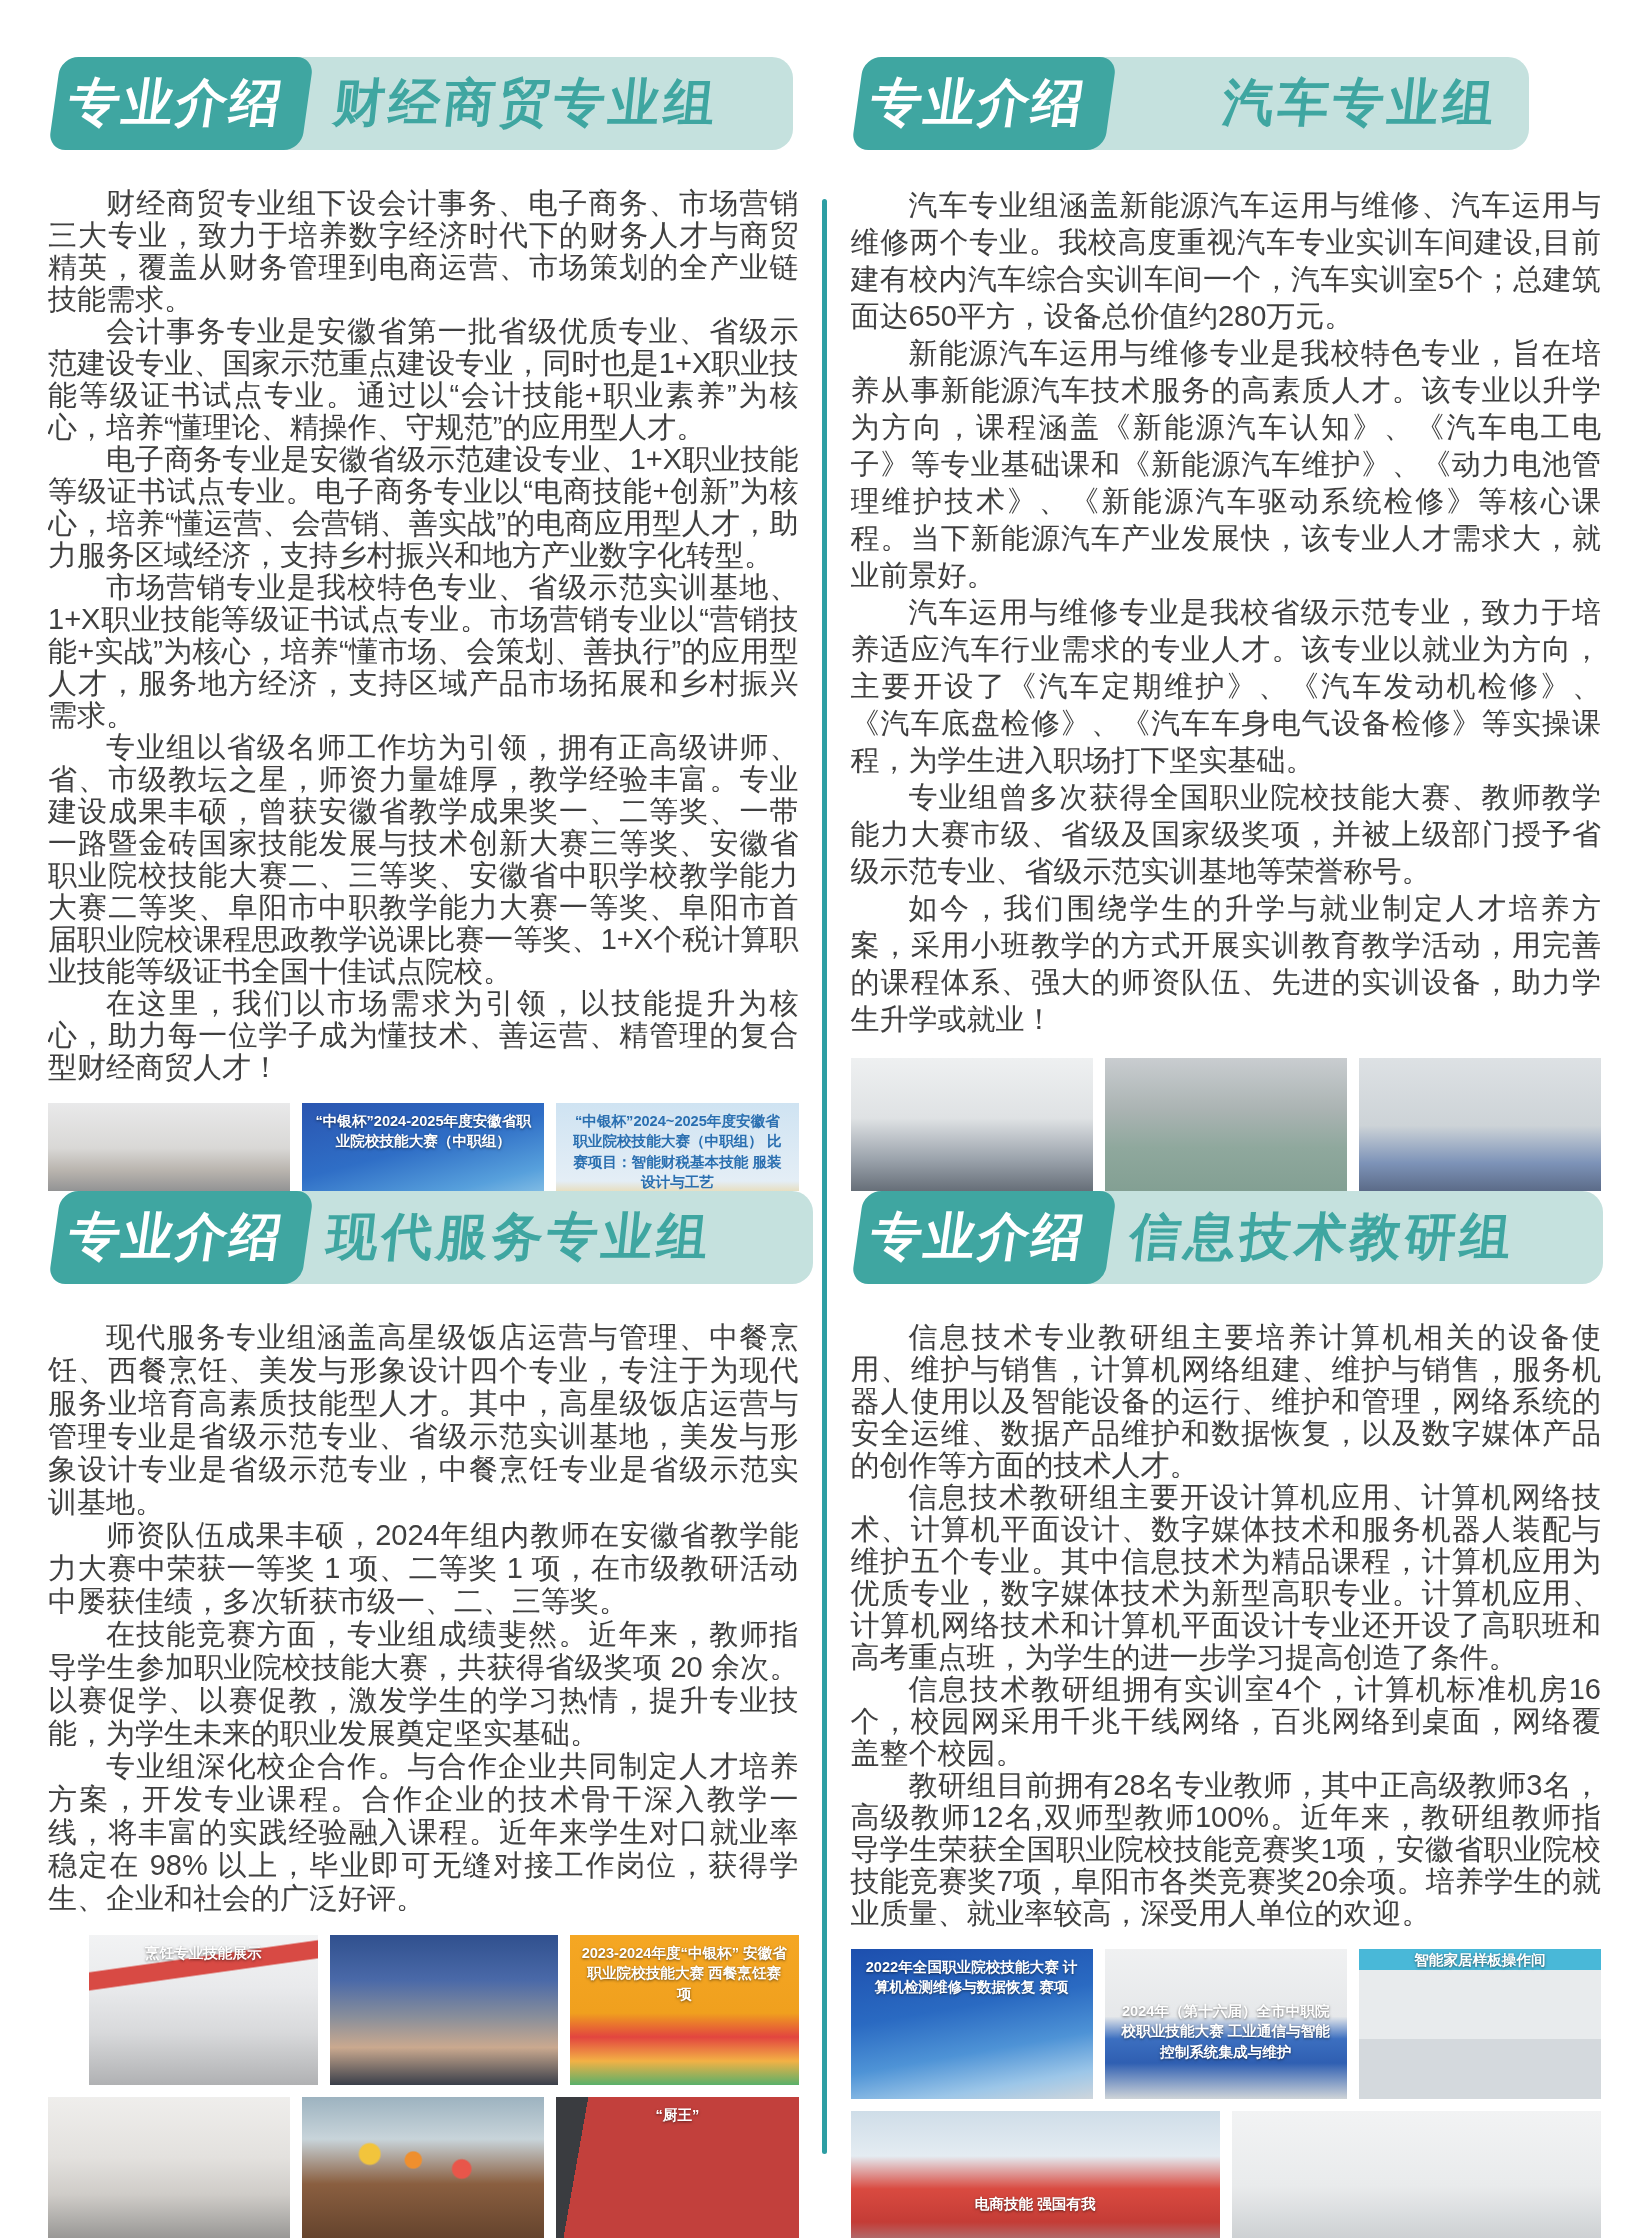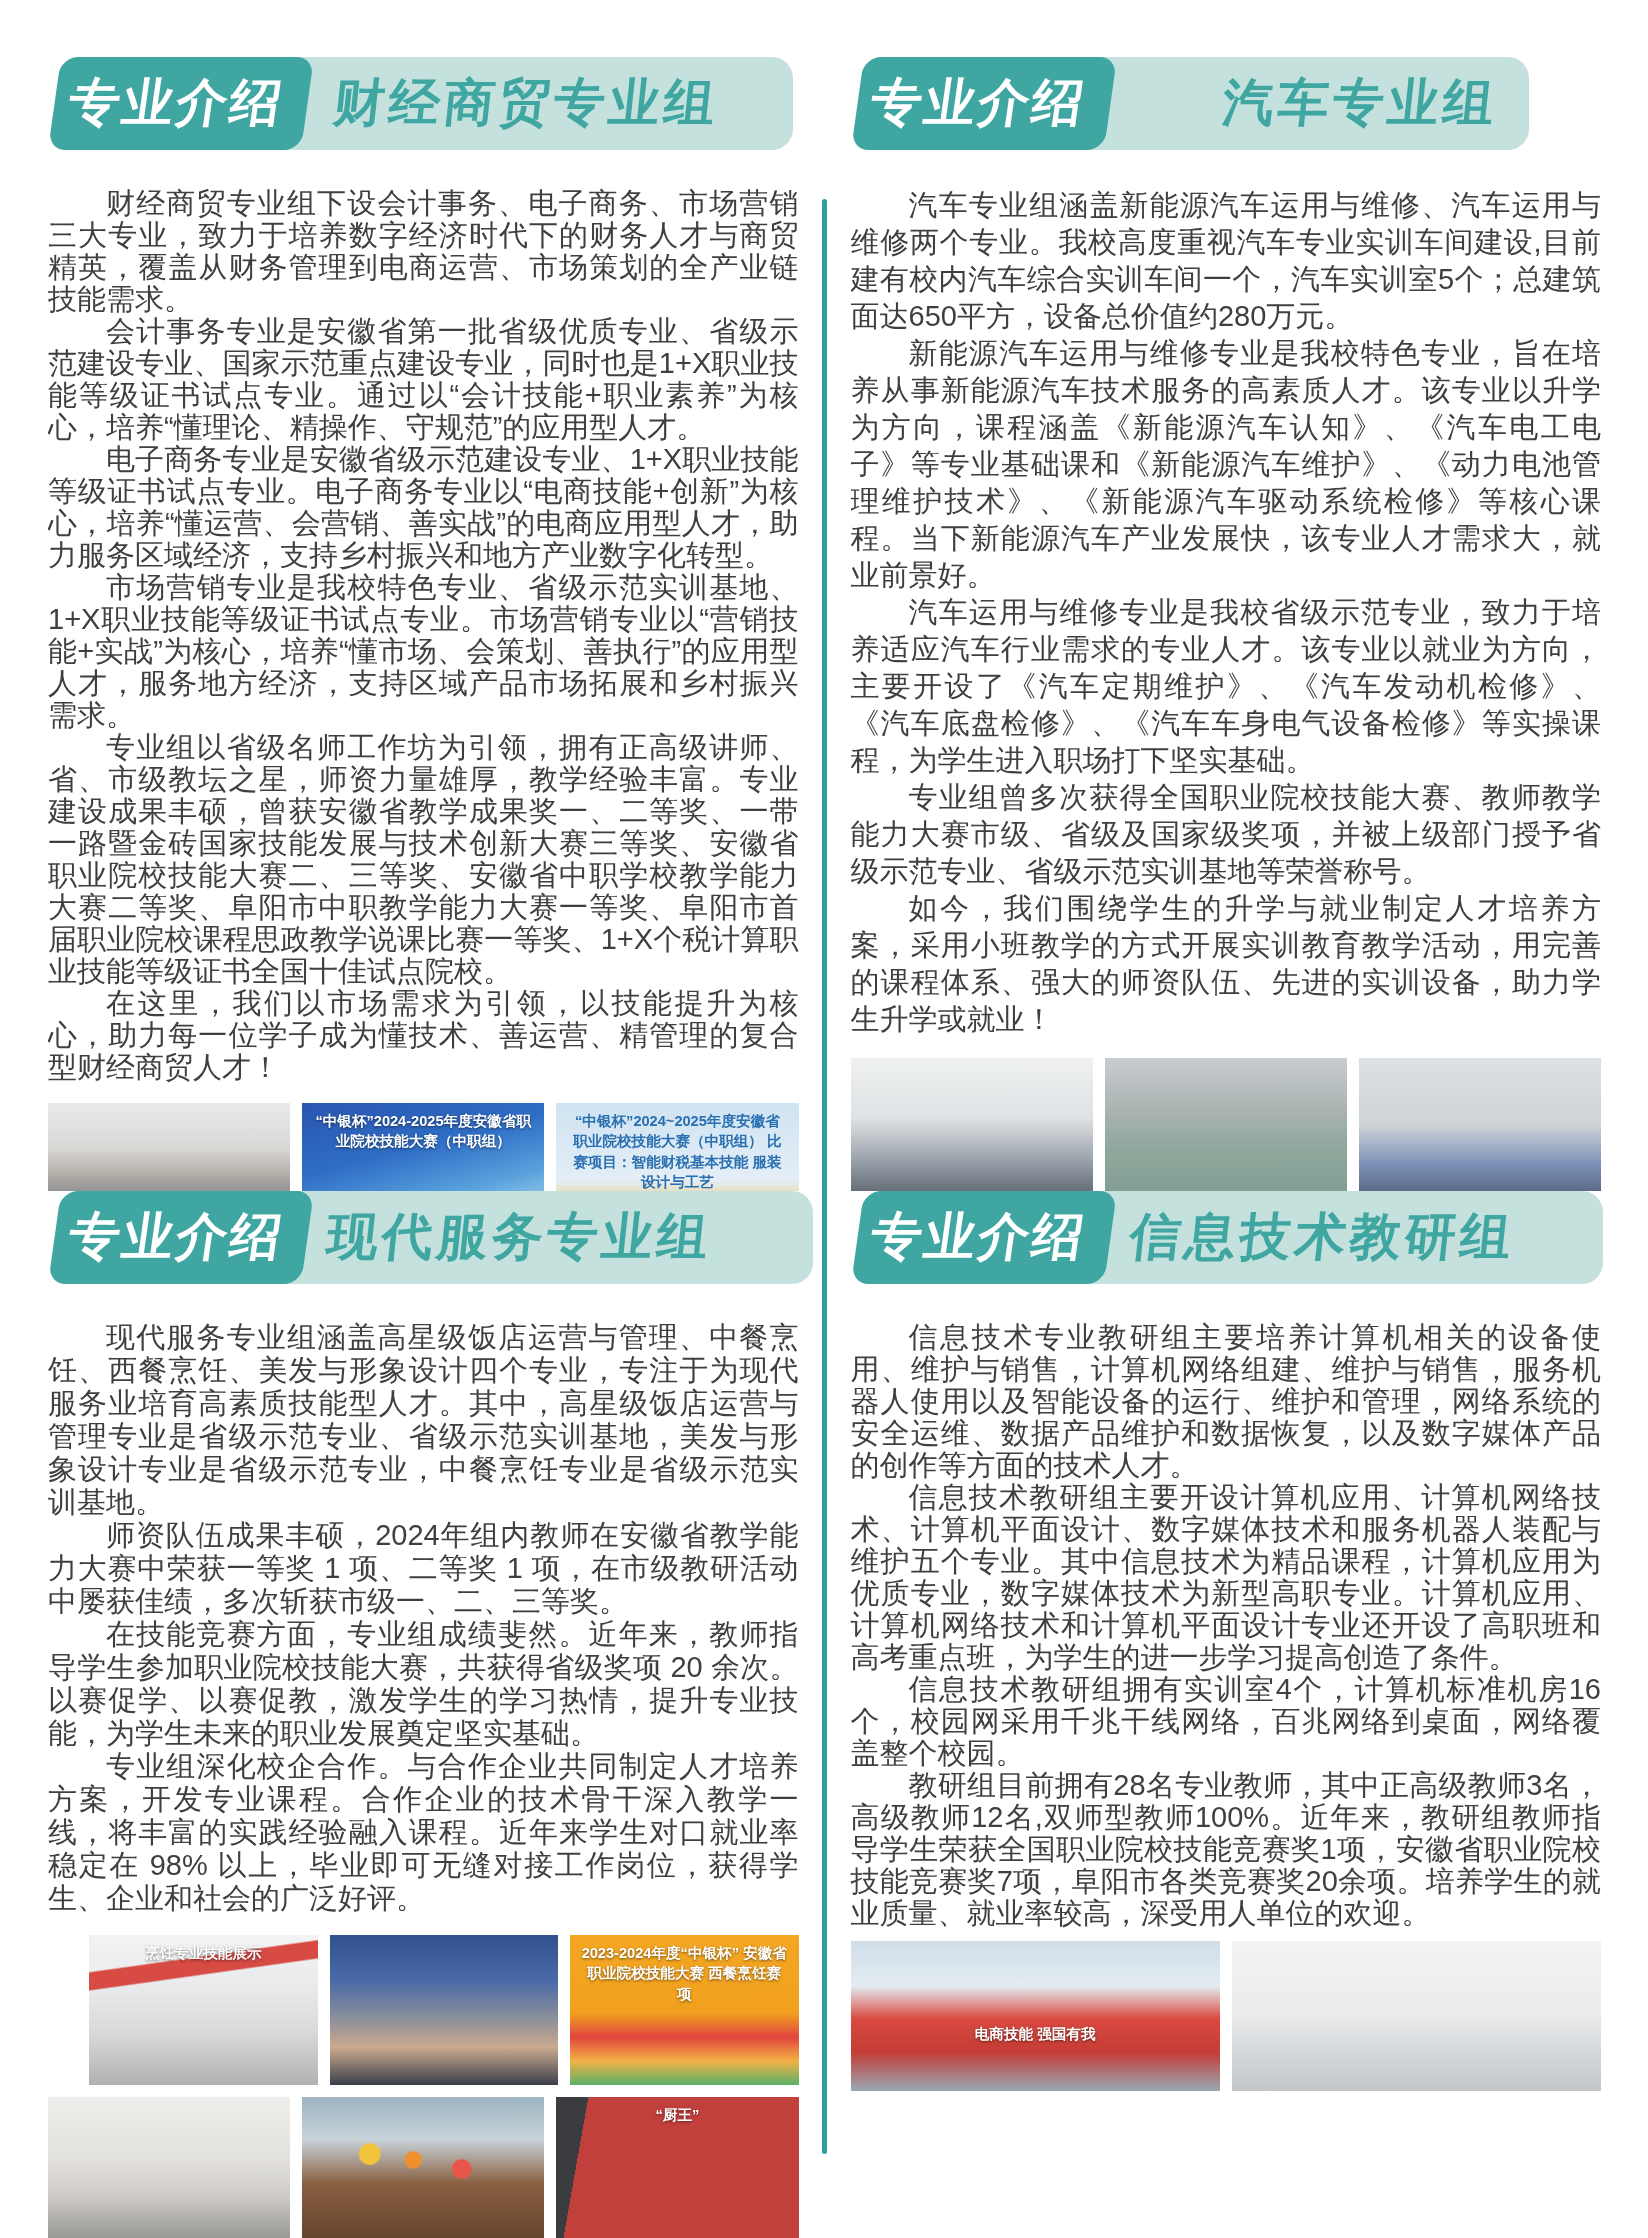--- a/index.html
+++ b/index.html
@@ -181,20 +181,31 @@
         <div class="head-dark"></div>
         <span class="head-badge">专业介绍</span>
         <span class="head-title" style="left:279px">信息技术教研组</span>
       </div>
       <div class="paras lh48">
         <p>信息技术专业教研组主要培养计算机相关的设备使用、维护与销售，计算机网络组建、维护与销售，服务机器人使用以及智能设备的运行、维护和管理，网络系统的安全运维、数据产品维护和数据恢复，以及数字媒体产品的创作等方面的技术人才。</p>
         <p>信息技术教研组主要开设计算机应用、计算机网络技术、计算机平面设计、数字媒体技术和服务机器人装配与维护五个专业。其中信息技术为精品课程，计算机应用为优质专业，数字媒体技术为新型高职专业。计算机应用、计算机网络技术和计算机平面设计专业还开设了高职班和高考重点班，为学生的进一步学习提高创造了条件。</p>
         <p>信息技术教研组拥有实训室4个，计算机标准机房16个，校园网采用千兆干线网络，百兆网络到桌面，网络覆盖整个校园。</p>
         <p>教研组目前拥有28名专业教师，其中正高级教师3名，高级教师12名,双师型教师100%。近年来，教研组教师指导学生荣获全国职业院校技能竞赛奖1项，安徽省职业院校技能竞赛奖7项，阜阳市各类竞赛奖20余项。培养学生的就业质量、就业率较高，深受用人单位的欢迎。</p>
       </div>
+      <div class="photo-row">
+        <div class="photo ph-i1">
+          <span class="photo-label">2022年全国职业院校技能大赛 计算机检测维修与数据恢复 赛项</span>
+        </div>
+        <div class="photo ph-i2">
+          <span class="photo-label" style="top:auto;bottom:37px">2024年（第十六届）全市中职院校职业技能大赛 工业通信与智能控制系统集成与维护</span>
+        </div>
+        <div class="photo ph-i3">
+          <span class="photo-label" style="top:1.3px">智能家居样板操作间</span>
+        </div>
+      </div>
       <div class="photo-row second">
         <div class="photo ph-i5">
           <span class="photo-label" style="top:auto;bottom:47px">电商技能 强国有我</span>
         </div>
         <div class="photo ph-i6"></div>
       </div>
     </section>
 
   </div>
 

